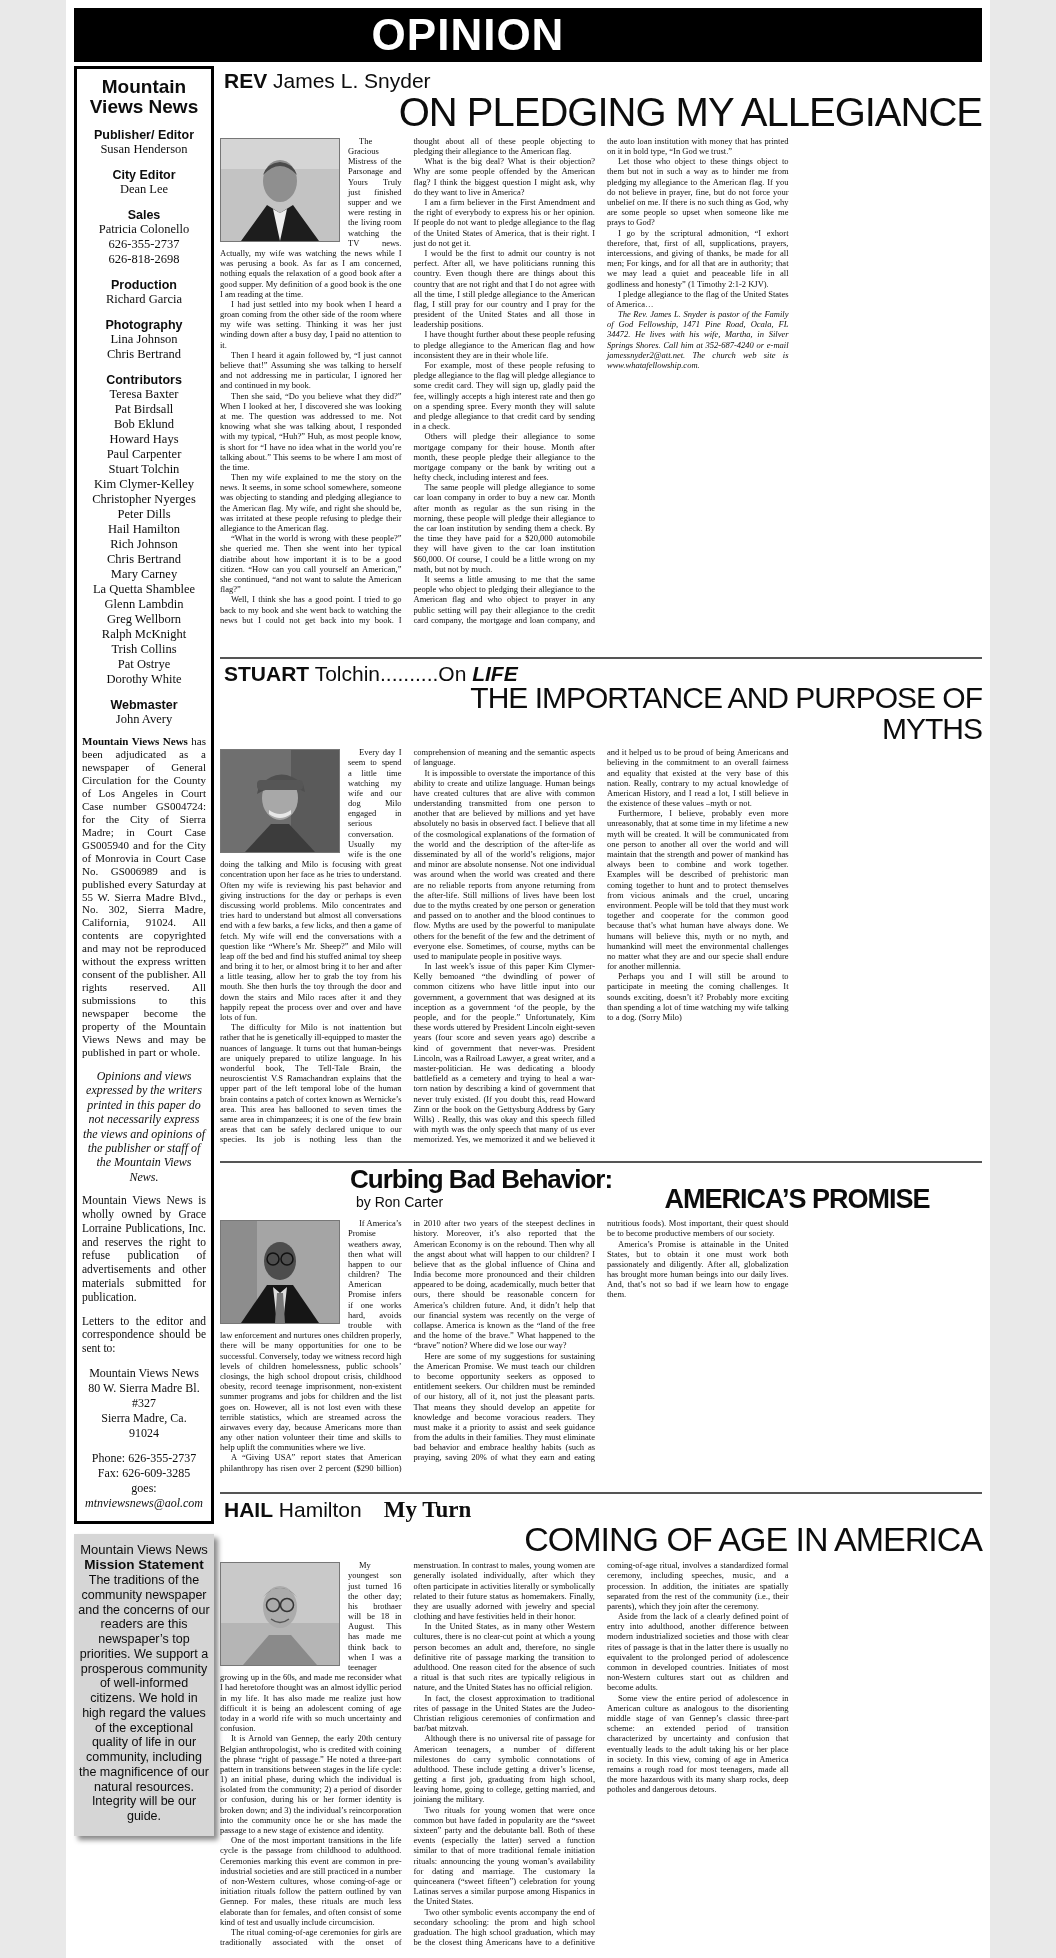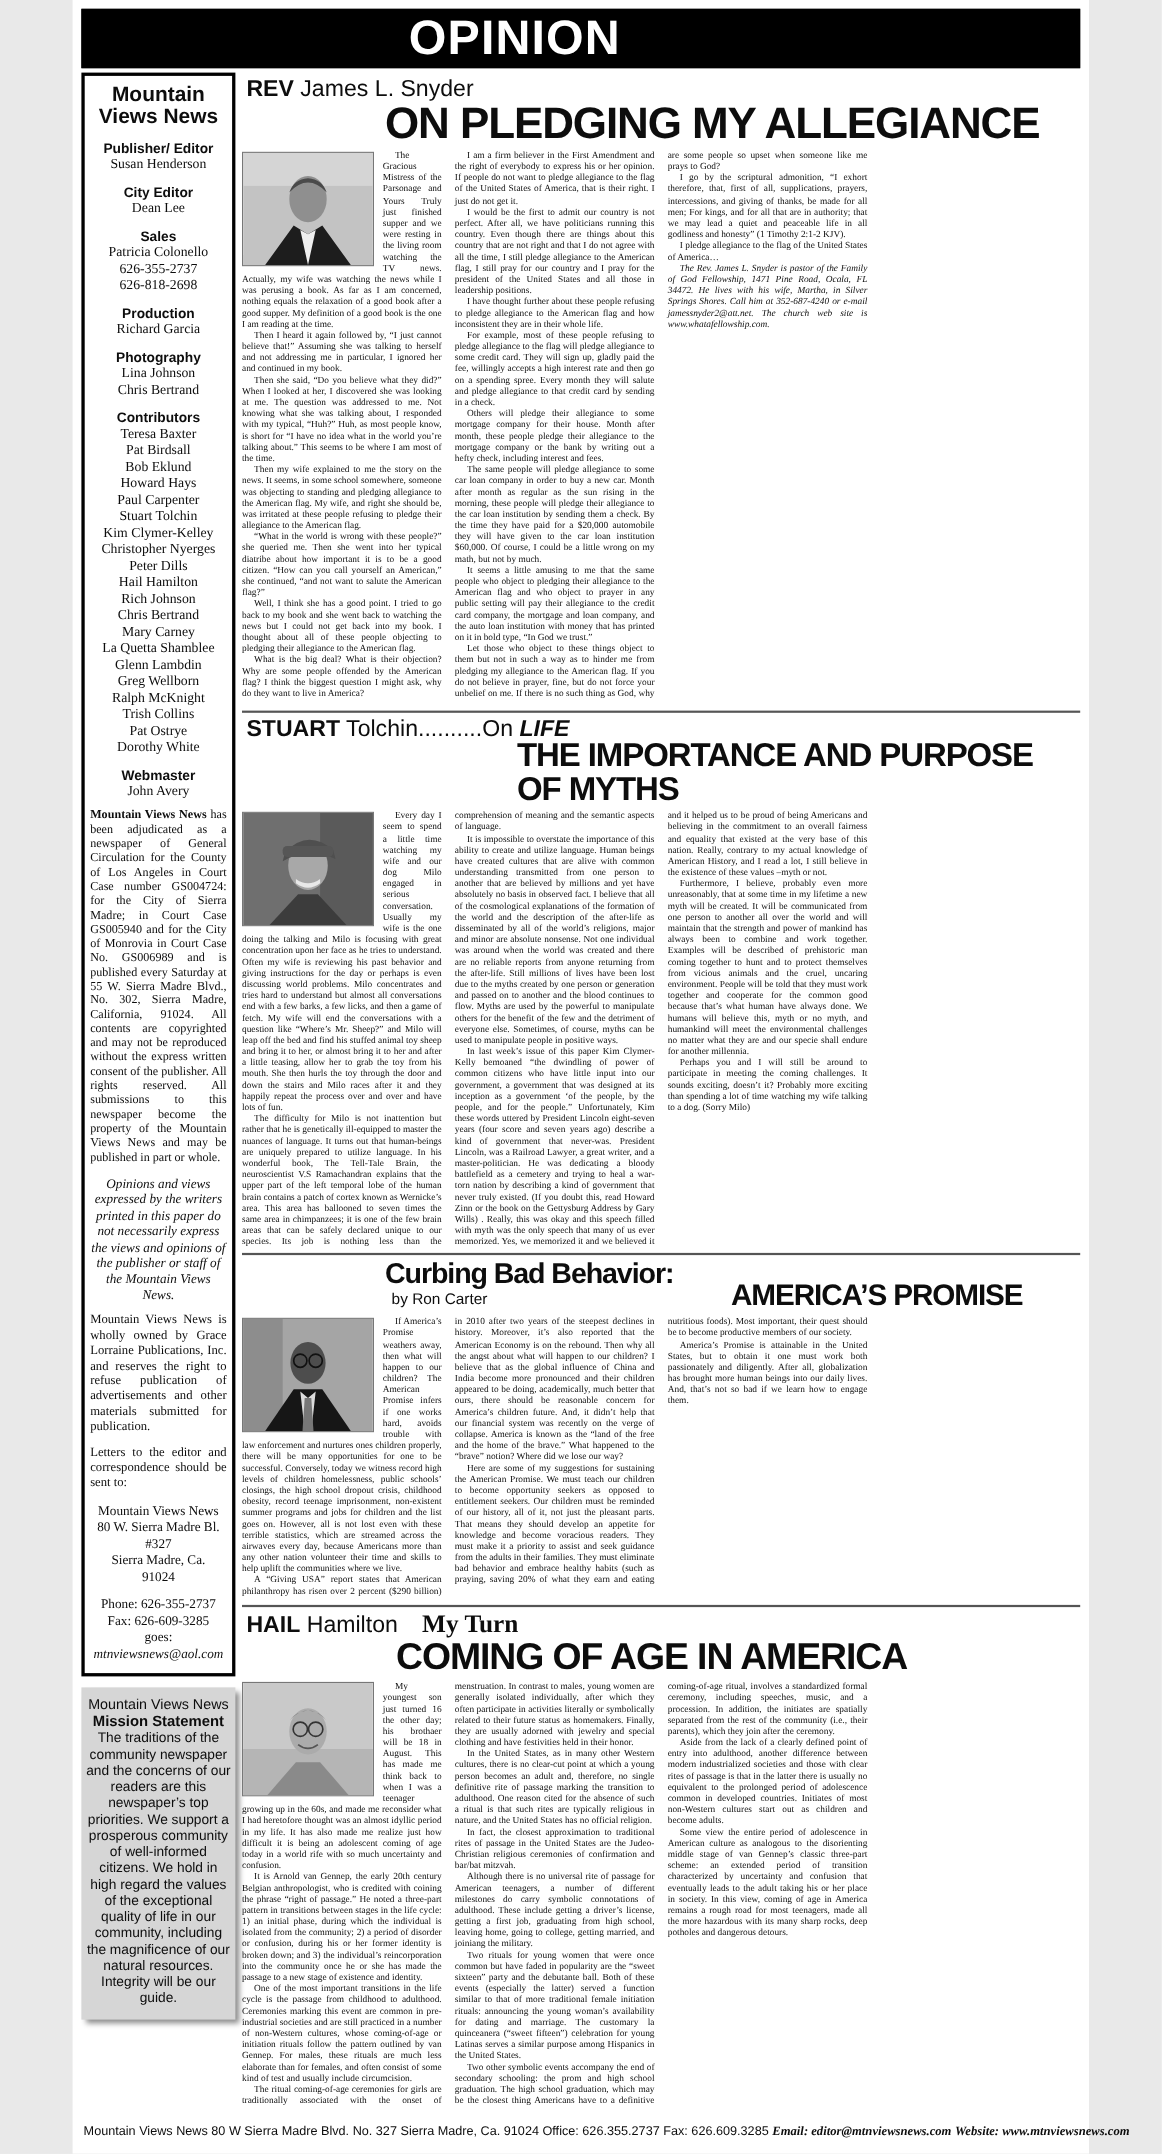--- a/index.html
+++ b/index.html
@@ -26,26 +26,26 @@
   .sb-opinions{font-size:12px;font-style:italic;text-align:center;margin-top:10px;line-height:1.2;}
   .sb-para{font-size:11.5px;text-align:justify;margin-top:10px;line-height:1.2;}
   .sb-addr{font-size:12px;margin-top:10px;line-height:1.25;}
   .sb-contact{font-size:12px;margin-top:10px;line-height:1.25;}
   .sb-contact .em{font-style:italic;}
   .mission{margin-top:10px;background:#d6d6d6;box-shadow:4px 4px 5px #8a8a8a;padding:8px 4px 12px 4px;
         font-family:"Liberation Sans",sans-serif;font-size:12.5px;line-height:1.18;text-align:center;}
   .mission .m-t1{font-size:13px;}
   .mission .m-t2{font-weight:bold;font-size:13.5px;}
   
-  .article{border-bottom:2px solid #555;padding:3px 0 5px 0;}
+  .article{border-bottom:2px solid #555;padding:3px 0 16px 0;}
   .article:last-of-type{border-bottom:none;}
   .kicker{font-family:"Liberation Sans",sans-serif;font-size:21px;line-height:1.1;padding-left:4px;}
   .kicker .k-bold{font-weight:bold;}
   .kicker .k-script{font-family:"Liberation Serif",serif;font-weight:bold;font-size:23px;margin-left:22px;}
-  .headline{font-family:"Liberation Sans",sans-serif;font-weight:bold;letter-spacing:-1px;line-height:1.02;text-align:left;}
+  .headline{font-family:"Liberation Sans",sans-serif;font-weight:normal;letter-spacing:-1px;line-height:1.02;text-align:right;}
   .h-a1{font-size:40px;padding-left:130px;}
   .h-a2{font-size:30px;padding-left:250px;margin-top:-2px;}
   .h-a4{font-size:34px;padding-left:140px;}
   .a3-head{display:flex;align-items:flex-start;padding-left:130px;}
   .a3-left{text-align:center;}
   .a3-h1{font-family:"Liberation Sans",sans-serif;font-weight:bold;font-size:26px;letter-spacing:-1px;line-height:1;}
   .a3-by{font-family:"Liberation Sans",sans-serif;font-size:14px;margin-top:2px;text-align:left;padding-left:6px;}
   .a3-h2{flex:1;font-family:"Liberation Sans",sans-serif;font-weight:bold;font-size:27px;letter-spacing:-1px;text-align:center;padding-top:18px;}
   .article-body{column-count:4;column-gap:12px;column-fill:auto;overflow:hidden;
         text-align:justify;font-size:8.5px;line-height:1.2;margin-top:3px;}
@@ -165,20 +165,21 @@
               <rect width="118" height="102" fill="#c3c3c3"></rect>
               <rect width="118" height="30" fill="#d5d5d5"></rect>
               <path d="M20 102 L46 66 L59 74 L72 66 L98 102 Z" fill="#1d1d1d"></path>
               <path d="M52 70 L59 102 L66 70 L59 74 Z" fill="#efefef"></path>
               <ellipse cx="59" cy="42" rx="17" ry="21" fill="#8f8f8f"></ellipse>
               <path d="M42 36 Q59 18 76 36 Q72 24 59 23 Q46 24 42 36Z" fill="#4a4a4a"></path>
             </svg>
           </span>
           <div>
               <p>The Gracious Mistress of the Parsonage and Yours Truly just finished supper and we were resting in the living room watching the TV news. Actually, my wife was watching the news while I was perusing a book. As far as I am concerned, nothing equals the relaxation of a good book after a good supper. My definition of a good book is the one I am reading at the time.</p>
+              <p>I had just settled into my book when I heard a groan coming from the other side of the room where my wife was setting. Thinking it was her just winding down after a busy day, I paid no attention to it.</p>
               <p>Then I heard it again followed by, “I just cannot believe that!” Assuming she was talking to herself and not addressing me in particular, I ignored her and continued in my book.</p>
               <p>Then she said, “Do you believe what they did?” When I looked at her, I discovered she was looking at me. The question was addressed to me. Not knowing what she was talking about, I responded with my typical, “Huh?” Huh, as most people know, is short for “I have no idea what in the world you’re talking about.” This seems to be where I am most of the time.</p>
               <p>Then my wife explained to me the story on the news. It seems, in some school somewhere, someone was objecting to standing and pledging allegiance to the American flag. My wife, and right she should be, was irritated at these people refusing to pledge their allegiance to the American flag.</p>
               <p>“What in the world is wrong with these people?” she queried me. Then she went into her typical diatribe about how important it is to be a good citizen. “How can you call yourself an American,” she continued, “and not want to salute the American flag?”</p>
               <p>Well, I think she has a good point. I tried to go back to my book and she went back to watching the news but I could not get back into my book. I thought about all of these people objecting to pledging their allegiance to the American flag.</p>
               <p>What is the big deal? What is their objection? Why are some people offended by the American flag? I think the biggest question I might ask, why do they want to live in America?</p>
               <p>I am a firm believer in the First Amendment and the right of everybody to express his or her opinion. If people do not want to pledge allegiance to the flag of the United States of America, that is their right. I just do not get it.</p>
               <p>I would be the first to admit our country is not perfect. After all, we have politicians running this country. Even though there are things about this country that are not right and that I do not agree with all the time, I still pledge allegiance to the American flag, I still pray for our country and I pray for the president of the United States and all those in leadership positions.</p>
               <p>I have thought further about these people refusing to pledge allegiance to the American flag and how inconsistent they are in their whole life.</p>
               <p>For example, most of these people refusing to pledge allegiance to the flag will pledge allegiance to some credit card. They will sign up, gladly paid the fee, willingly accepts a high interest rate and then go on a spending spree. Every month they will salute and pledge allegiance to that credit card by sending in a check.</p>

